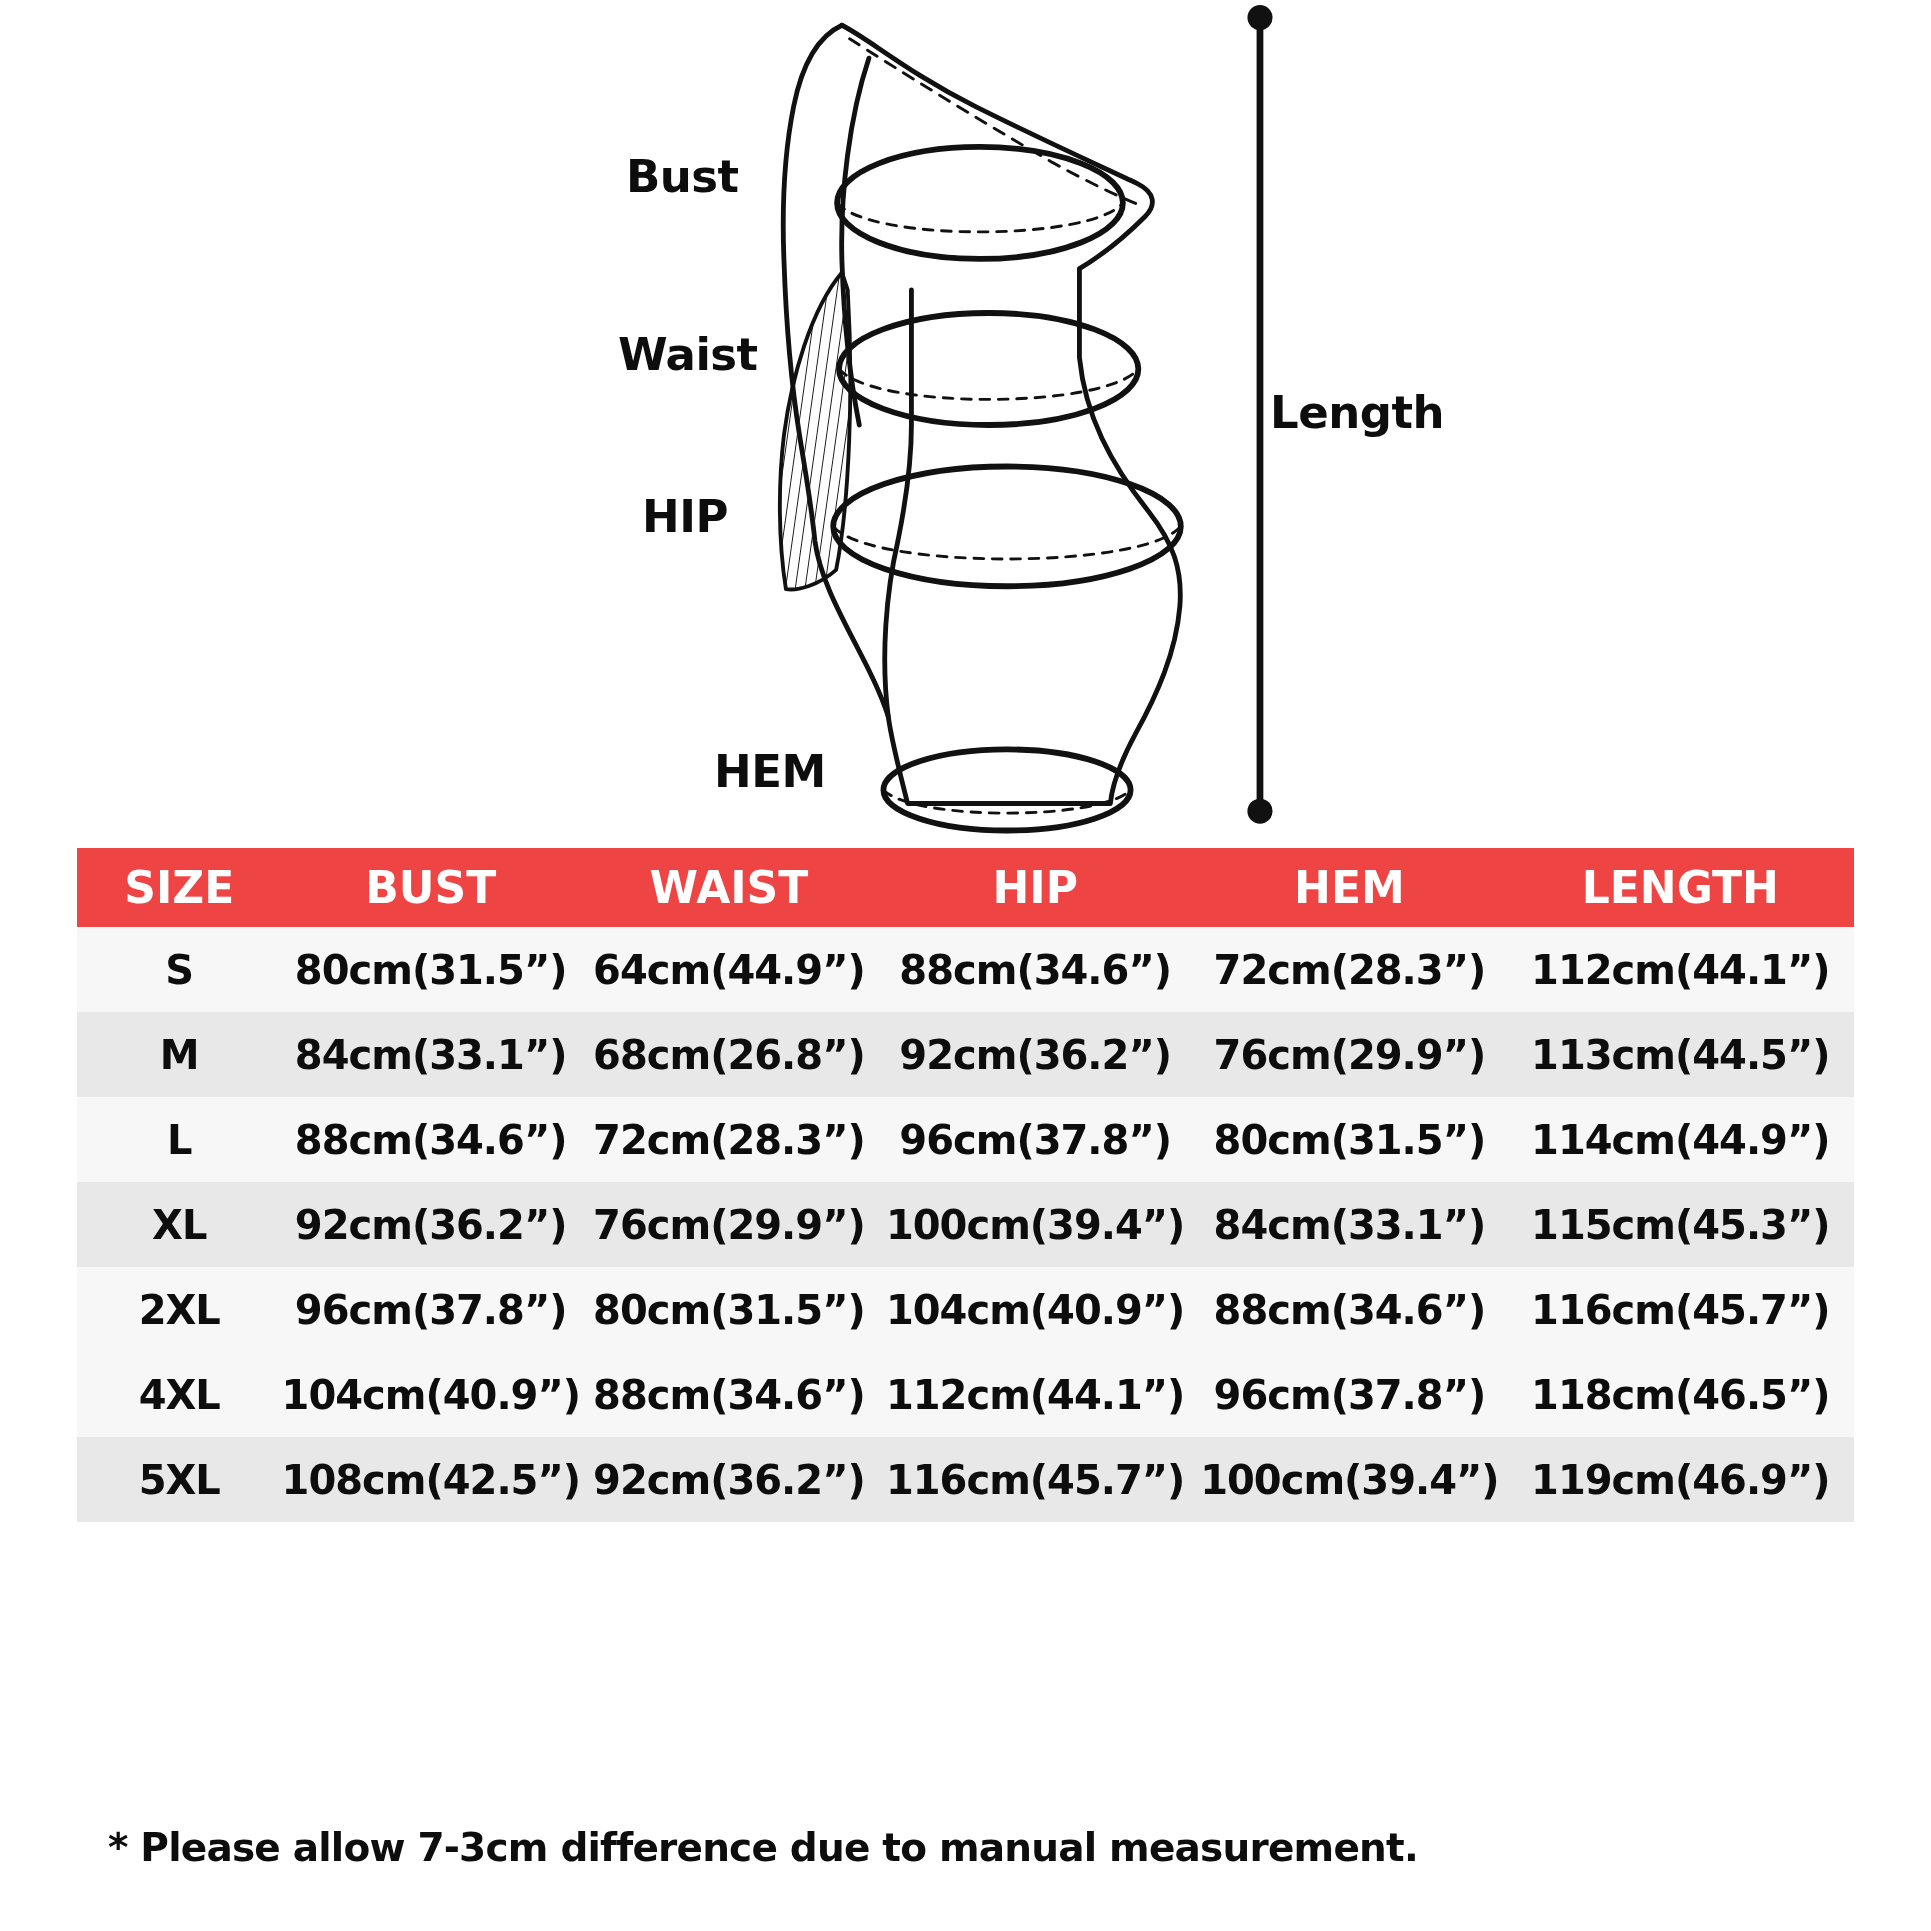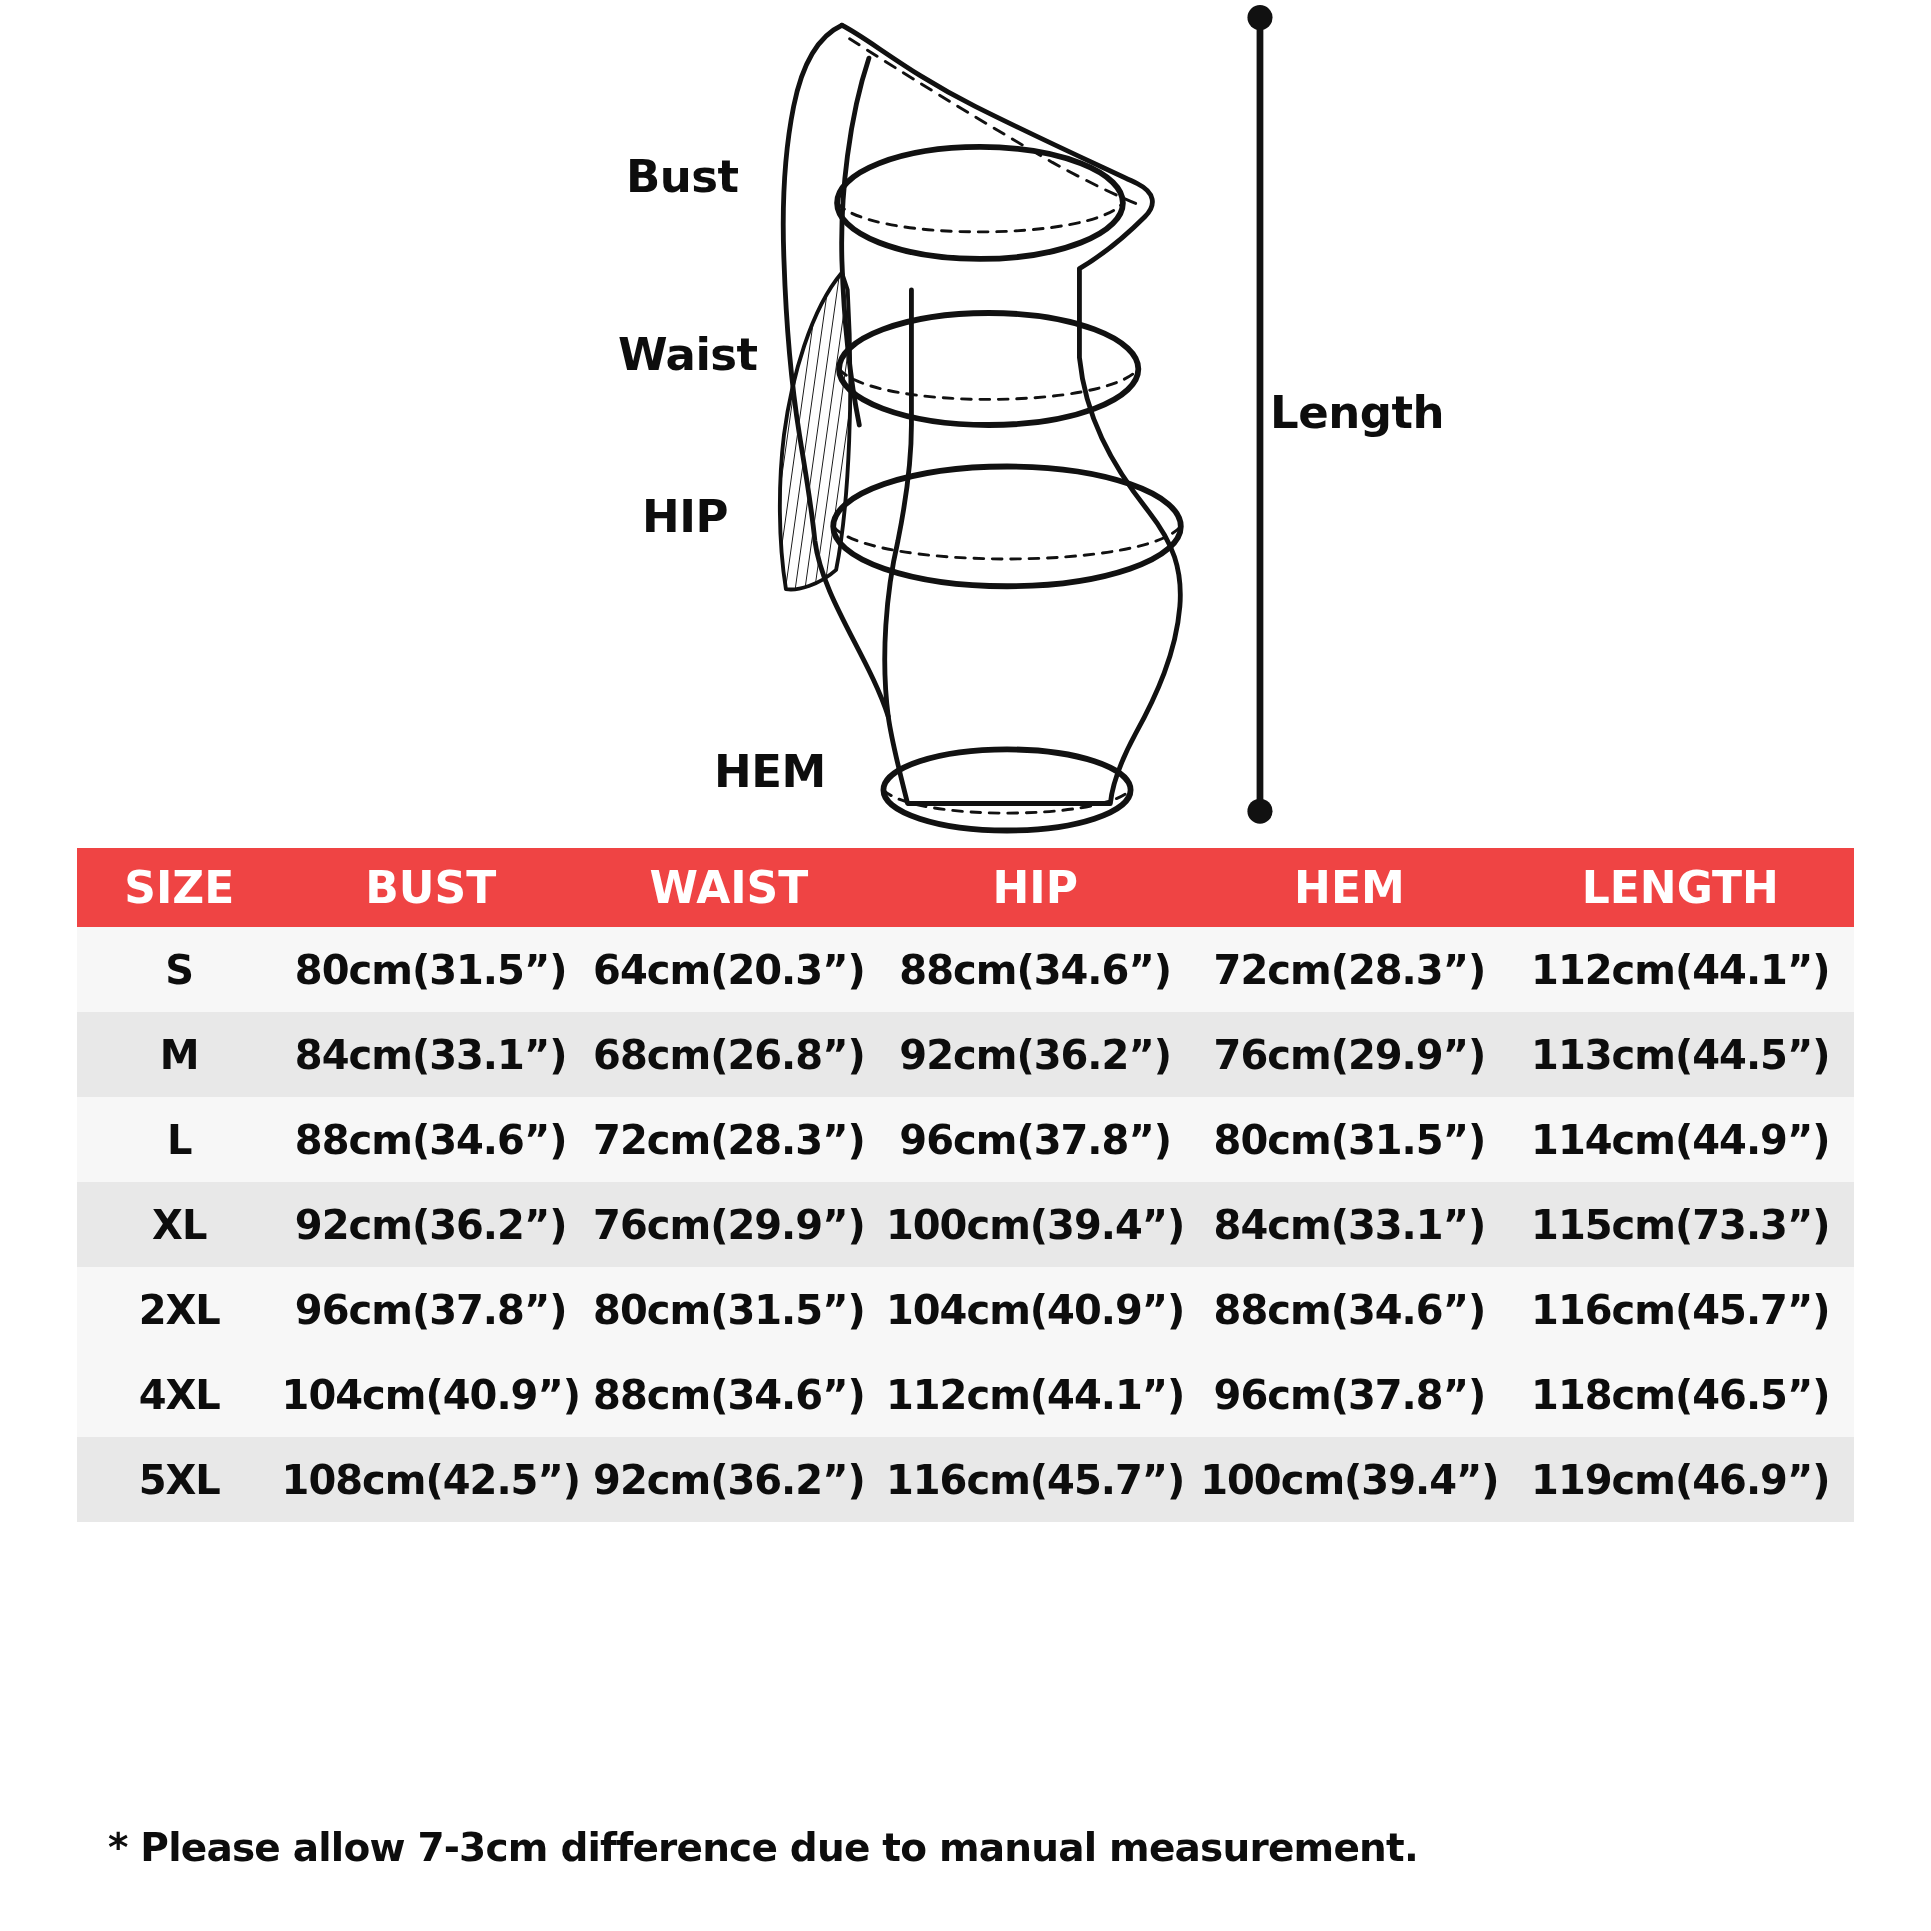--- a/index.html
+++ b/index.html
@@ -199,21 +199,21 @@
           <th>WAIST</th>
           <th>HIP</th>
           <th>HEM</th>
           <th>LENGTH</th>
         </tr>
       </thead>
       <tbody>
         <tr class="odd">
           <td>S</td>
           <td>80cm(31.5”)</td>
-          <td>64cm(20.3”)</td>
+          <td>64cm(44.9”)</td>
           <td>88cm(34.6”)</td>
           <td>72cm(28.3”)</td>
           <td>112cm(44.1”)</td>
         </tr>
         <tr class="even">
           <td>M</td>
           <td>84cm(33.1”)</td>
           <td>68cm(26.8”)</td>
           <td>92cm(36.2”)</td>
           <td>76cm(29.9”)</td>
@@ -226,21 +226,21 @@
           <td>96cm(37.8”)</td>
           <td>80cm(31.5”)</td>
           <td>114cm(44.9”)</td>
         </tr>
         <tr class="even">
           <td>XL</td>
           <td>92cm(36.2”)</td>
           <td>76cm(29.9”)</td>
           <td>100cm(39.4”)</td>
           <td>84cm(33.1”)</td>
-          <td>115cm(73.3”)</td>
+          <td>115cm(45.3”)</td>
         </tr>
         <tr class="odd">
           <td>2XL</td>
           <td>96cm(37.8”)</td>
           <td>80cm(31.5”)</td>
           <td>104cm(40.9”)</td>
           <td>88cm(34.6”)</td>
           <td>116cm(45.7”)</td>
         </tr>
         <tr class="odd">

